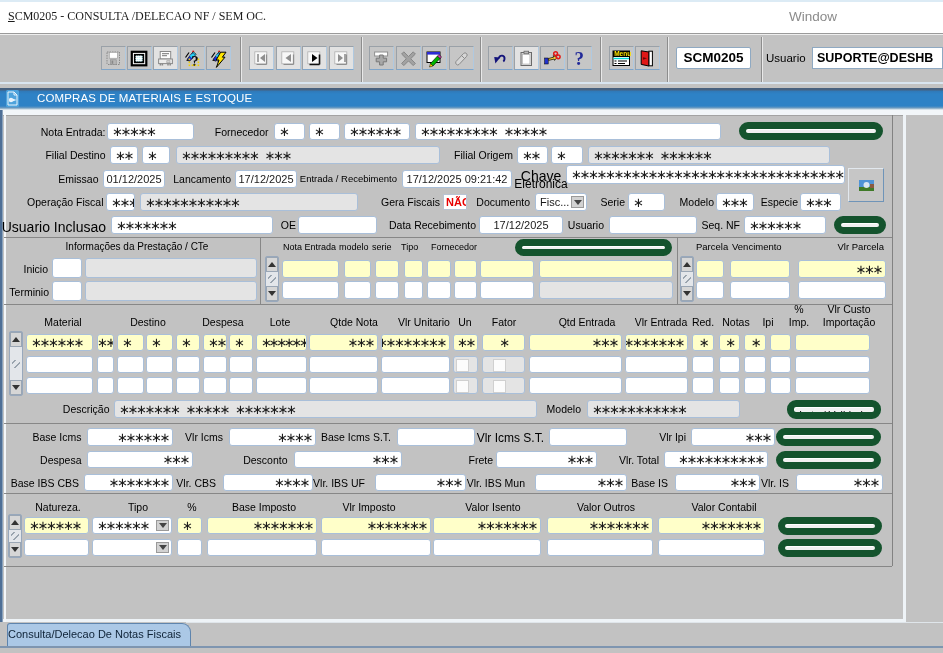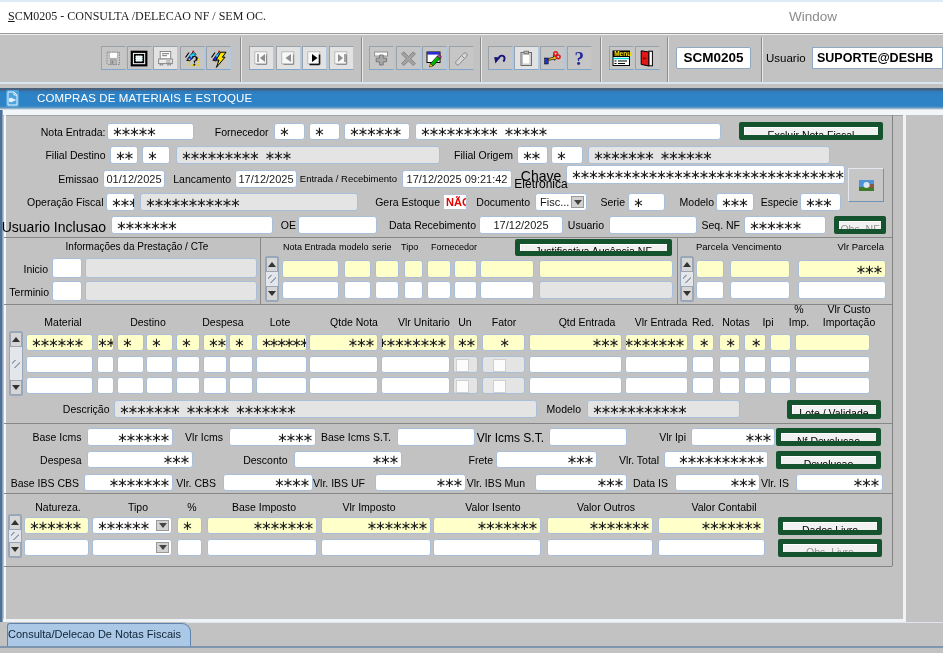--- a/index.html
+++ b/index.html
@@ -7,21 +7,21 @@
 .lbC{position:absolute;font-family:'Liberation Sans',sans-serif;color:#000;white-space:nowrap;text-align:center}
 .mono{font-family:Liberation Serif, serif}
 .fld{position:absolute;box-sizing:border-box;border:1px solid #a9bfd9;border-radius:3px;font:11px 'Liberation Sans',sans-serif;color:#1a1a1a;display:flex;align-items:center;padding:0 4px;white-space:nowrap;overflow:hidden}
 .fw{background:#fff}
 .fd{background:#e4e4e4}
 .fy{background:#ffffc9}
 .ar{justify-content:flex-end}
 .ac{justify-content:center}
 .s{font:13px 'Liberation Sans',sans-serif;letter-spacing:-2.4px}
 .gp{display:inline-block;width:7px}
-.btn{position:absolute;box-sizing:border-box;background:#f1f1f1;border:5px solid #14532d;border-radius:2px;box-shadow:inset 1px 1px 0 #fff;font:10.5px 'Liberation Sans',sans-serif;color:#000;text-align:center;white-space:nowrap;overflow:hidden}
+.btn{position:absolute;box-sizing:border-box;background:#f1f1f1;border:7px solid #14532d;border-radius:9px;box-shadow:inset 1px 1px 0 #fff;font:10.5px 'Liberation Sans',sans-serif;color:#000;text-align:center;white-space:nowrap;overflow:hidden}
 .btn.dis{color:#929292}
 .tbtn{position:absolute;width:25px;height:24px;box-sizing:border-box;border:1px solid;border-color:#9aa1a8 #b0c9e0 #7fa5ca #9aa1a8;display:flex;align-items:center;justify-content:center}
 .sbb{position:absolute;left:0;width:100%;background:#d6d6d6;border:1px solid #9aa6b4;box-sizing:border-box;display:flex;align-items:center;justify-content:center}
 .sbm{position:absolute;left:0;width:100%;background:#e3e6ea;background-image:repeating-linear-gradient(135deg,transparent 0 2px,#9aa4ae 2px 3px,transparent 3px 5px);background-size:8px 8px;background-repeat:no-repeat;background-position:center}
 .tri-u{width:0;height:0;border-left:4px solid transparent;border-right:4px solid transparent;border-bottom:5px solid #333}
 .tri-d{width:0;height:0;border-left:4px solid transparent;border-right:4px solid transparent;border-top:5px solid #333}
 .dda{position:absolute;right:2px;top:2px;background:#d2d2d2;border:1px solid #9a9a9a;box-sizing:border-box;display:flex;align-items:center;justify-content:center}
 .tri-d2{width:0;height:0;border-left:4px solid transparent;border-right:4px solid transparent;border-top:5px solid #444}
 .sq{position:absolute;top:2px;width:11px;height:11px;background:#fcfcfc;border:1px solid #d0d0d0}
 </style></head><body>
@@ -287,21 +287,21 @@
       <circle cx="7.5" cy="5" r="3" fill="#e8eef4" opacity="0.9"></circle>
     </svg>
   </div>
 <div class="lb" style="right:839.5px;top:196px;font-size:10.5px">Operação Fiscal</div>
 <div class="fld fw" style="left:106px;top:193px;width:29px;height:18px">
     <span class="s">∗∗∗</span>
   </div>
 <div class="fld fd" style="left:140px;top:193px;width:218px;height:18px">
     <span class="s">∗∗∗∗∗∗∗∗∗∗∗</span>
   </div>
-<div class="lb" style="right:503px;top:196px;font-size:10.5px">Gera Estoque</div>
+<div class="lb" style="right:503px;top:196px;font-size:10.5px">Gera Fiscais</div>
 <div style="position:absolute;left:443px;top:194px;width:24px;height:16px;background:#fff;border:1px solid #b8c4d4;box-sizing:border-box;text-align:left;padding-left:2px;overflow:hidden;font:bold 11px/14px 'Liberation Sans',sans-serif;color:#e80000">NÃO</div>
 <div class="lb" style="right:413px;top:196px;font-size:10.5px">Documento</div>
 <div class="fld fw" style="left:535px;top:193px;width:52px;height:18px;padding:0">
     <span style="padding-left:4px">Fisc...</span>
 <div class="dda" style="width:13px;height:12px">
       <span class="tri-d2"></span>
     </div>
   </div>
 <div class="lb" style="right:318px;top:196px;font-size:10.5px">Serie</div>
 <div class="fld fw" style="left:628px;top:193px;width:37px;height:18px">
@@ -574,21 +574,21 @@
     <span class="s">∗∗∗∗</span>
   </div>
 <div class="lb" style="right:578px;top:477px;font-size:10.5px">Vlr. IBS UF</div>
 <div class="fld fw ar" style="left:375px;top:474px;width:91px;height:17px">
     <span class="s">∗∗∗</span>
   </div>
 <div class="lb" style="right:418px;top:477px;font-size:10.5px">Vlr. IBS Mun</div>
 <div class="fld fw ar" style="left:535px;top:474px;width:92px;height:17px">
     <span class="s">∗∗∗</span>
   </div>
-<div class="lb" style="right:275px;top:477px;font-size:10.5px">Data IS</div>
+<div class="lb" style="right:275px;top:477px;font-size:10.5px">Base IS</div>
 <div class="fld fw ar" style="left:675px;top:474px;width:85px;height:17px">
     <span class="s">∗∗∗</span>
   </div>
 <div class="lb" style="right:154px;top:477px;font-size:10.5px">Vlr. IS</div>
 <div class="fld fw ar" style="left:796px;top:474px;width:87px;height:17px">
     <span class="s">∗∗∗</span>
   </div>
 <div style="position:absolute;left:4px;top:493px;width:888px;height:1px;background:#878787"></div>
 <div class="lbC" style="left:-92px;top:501px;width:300px;font-size:10.5px">Natureza.</div>
 <div class="lbC" style="left:-12px;top:501px;width:300px;font-size:10.5px">Tipo</div>

